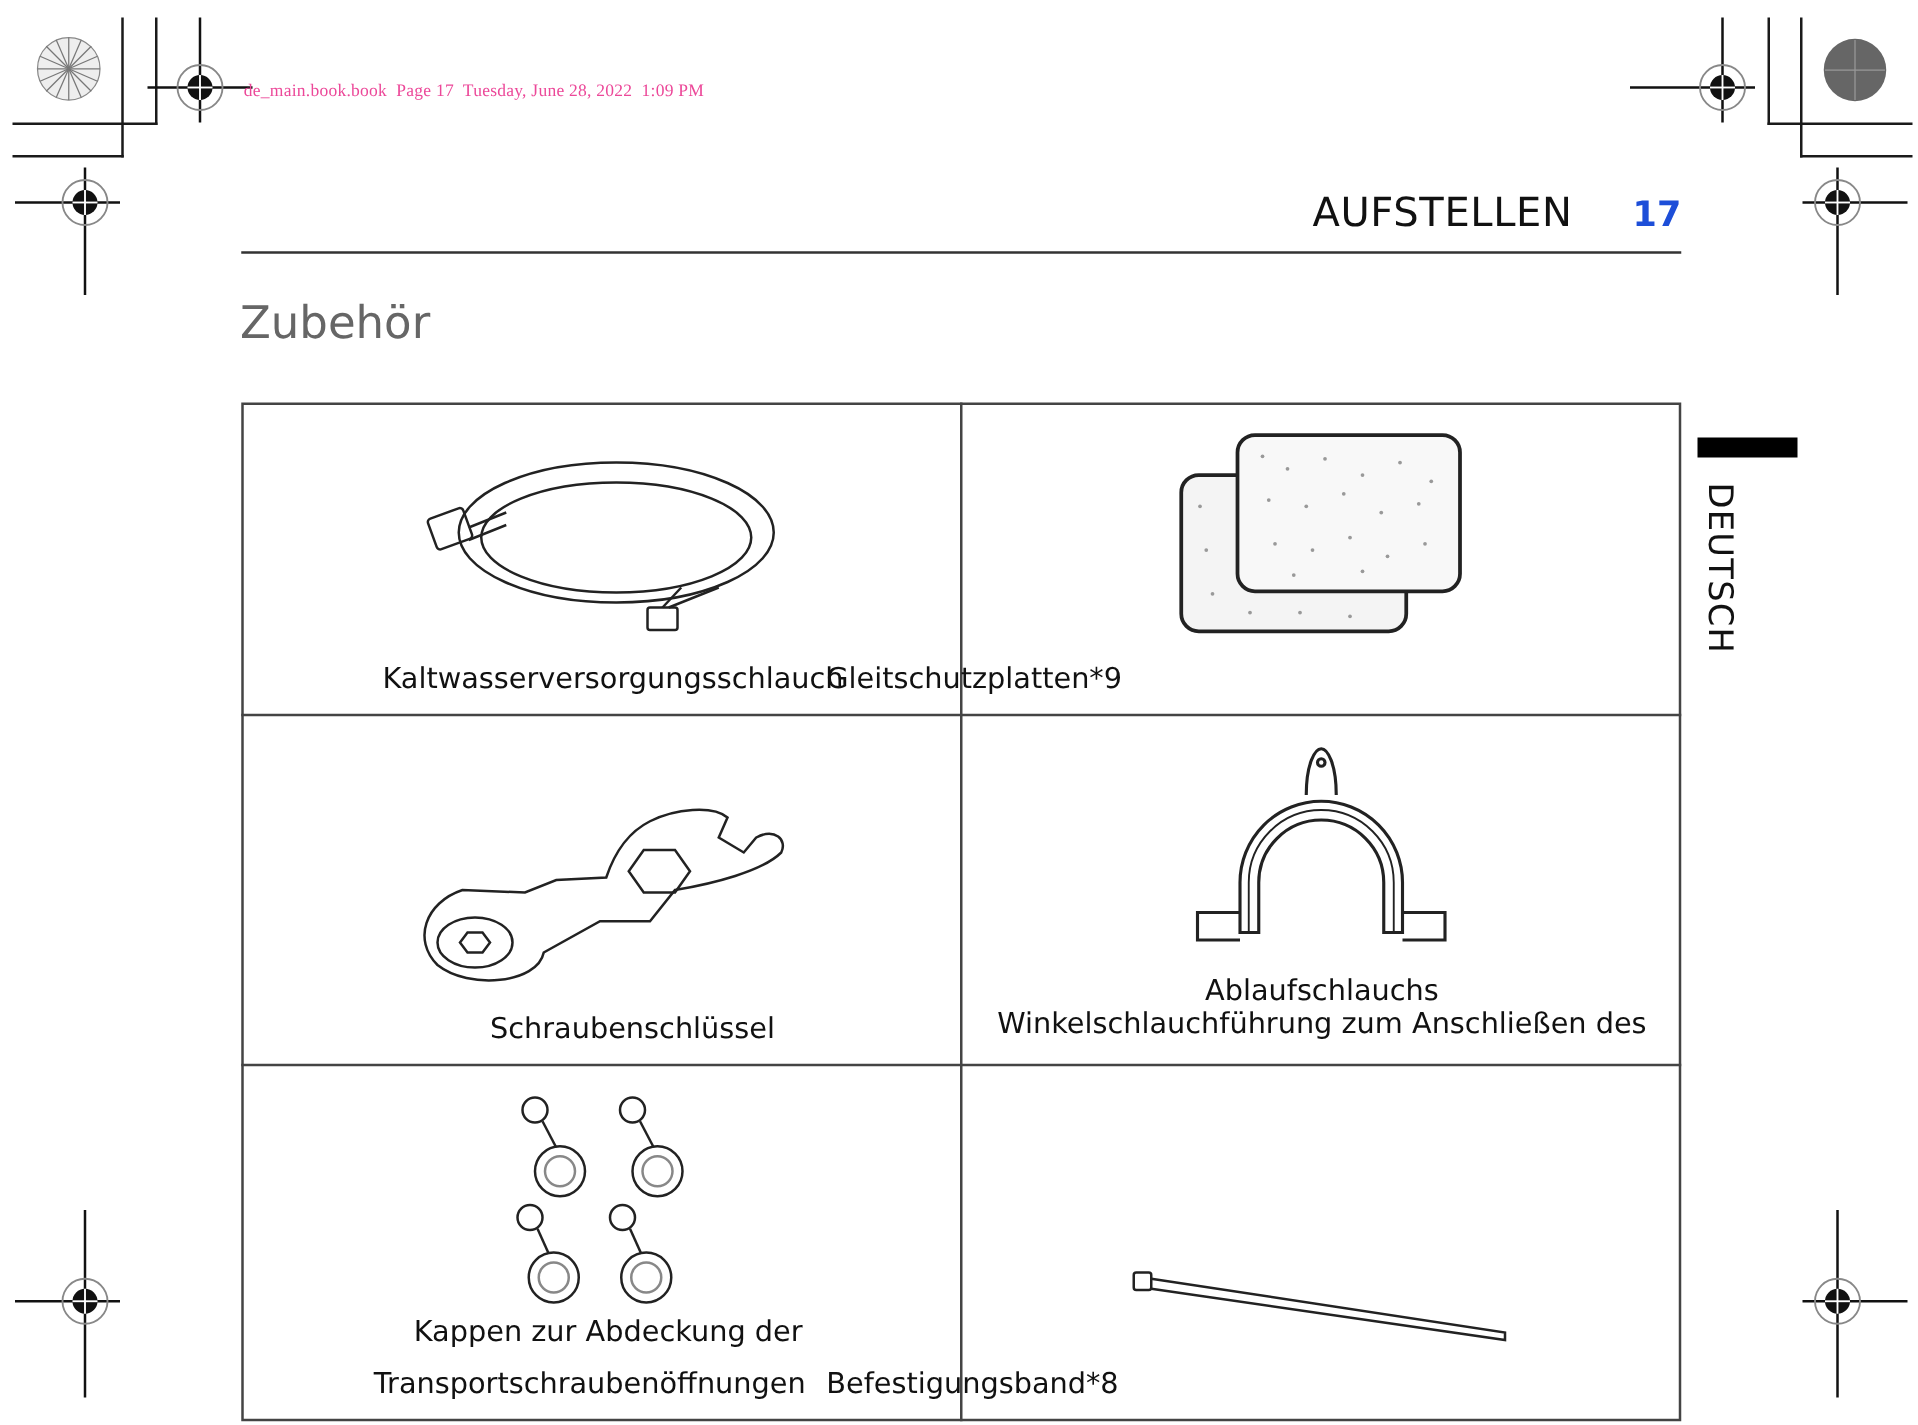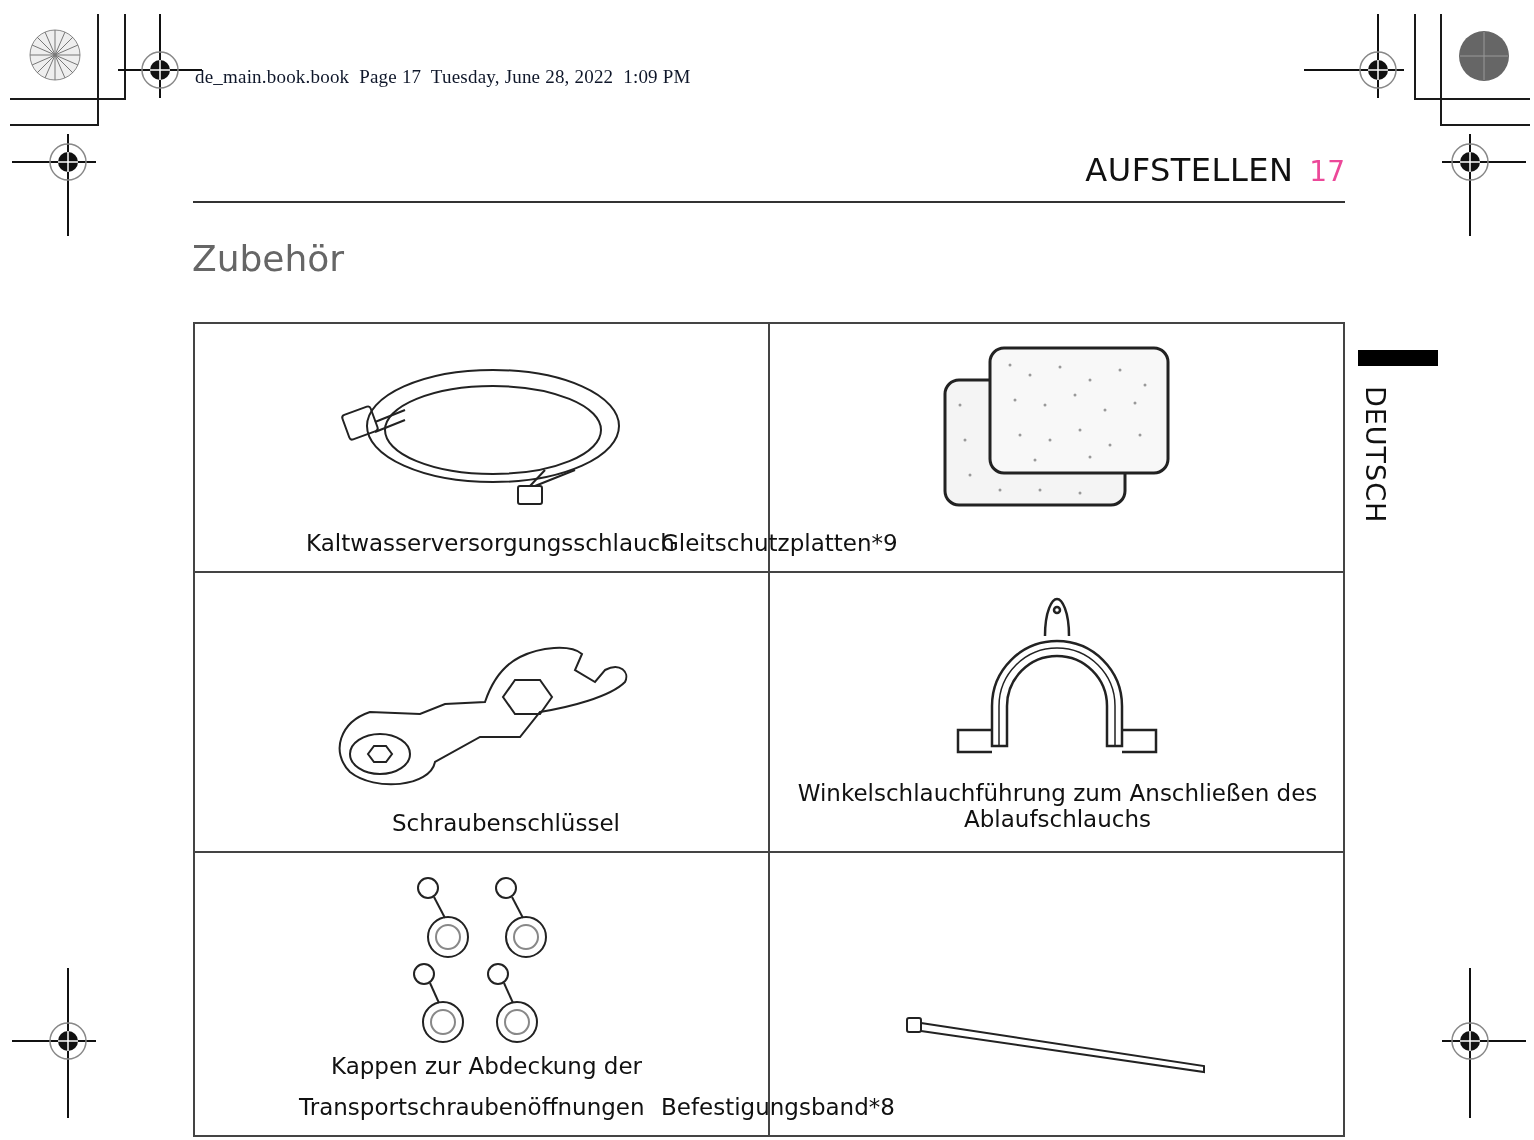--- a/index.html
+++ b/index.html
@@ -1,23 +1,23 @@
 <!DOCTYPE html>
 <html><head>
 <meta charset="utf-8">
 <style>
   html, body { margin:0; padding:0; background:#ffffff; }
   body { width:1534px; height:1140px; position:relative; overflow:hidden;
          font-family:"DejaVu Sans", "Liberation Sans", sans-serif; color:#1a1a1a; }
   .line { position:absolute; background:#1a1a1a; }
   .print-info { position:absolute; left:195px; top:66px; font-family:"Liberation Serif","DejaVu Serif",serif;
-                font-size:19px; color:#0f172a; white-space:pre; letter-spacing:0.2px; }
-  .section-head { position:absolute; right:189px; top:151px; display:flex; align-items:baseline; gap:16px; }
+                font-size:14px; color:#ec4899; white-space:pre; letter-spacing:0.2px; }
+  .section-head { position:absolute; right:189px; top:151px; display:flex; align-items:baseline; gap:48px; }
   .section-title { font-size:32px; letter-spacing:0.5px; color:#111; font-family:"DejaVu Sans",sans-serif; }
-  .page-num { font-size:28px; font-weight:normal; color:#ec4899; }
+  .page-num { font-size:28px; font-weight:bold; color:#1d4ed8; }
   .rule { position:absolute; left:193px; top:201px; width:1152px; height:2px; background:#333; }
   .page-heading { position:absolute; left:192px; top:238px; font-size:36px; font-weight:normal; color:#666;
                   font-family:"DejaVu Sans",sans-serif; }
   .lang-bar { position:absolute; left:1358px; top:350px; width:80px; height:16px; background:#000; }
   .lang-label { position:absolute; left:1360px; top:386px; writing-mode:vertical-rl; font-size:27px;
                 letter-spacing:1px; color:#111; }
   .acc-table { position:absolute; left:193px; top:322px; width:1152px; height:815px;
                border:2px solid #444; box-sizing:border-box; }
   .vdiv { position:absolute; left:768px; top:322px; width:2px; height:815px; background:#444; }
   .hdiv { position:absolute; left:193px; width:1152px; height:2px; background:#444; }
@@ -197,22 +197,22 @@
     <g fill="none" stroke="#222" stroke-width="2.5">
       <path d="M40 150 L40 110 A65 65 0 0 1 170 110 L170 150 L155 150 L155 110 A50 50 0 0 0 55 110 L55 150 Z"></path>
       <path d="M47 150 L47 110 A58 58 0 0 1 163 110 L163 150" stroke-width="1.5"></path>
       <path d="M40 134 L6 134 L6 156 L40 156"></path>
       <path d="M170 134 L204 134 L204 156 L170 156"></path>
       <path d="M93 40 C93 15 100 3 105 3 C110 3 117 15 117 40"></path>
       <circle cx="105" cy="14" r="3"></circle>
     </g>
   </svg>
   <div class="cap cap-center" style="left:770px;top:780px;width:575px">
+    <div>Ablaufschlauchs</div>
     <div>Winkelschlauchführung zum Anschließen des</div>
-    <div>Ablaufschlauchs</div>
   </div>
 </div>
 
 <div>
   <svg style="left:410px;top:875px" width="145" height="170">
     <g fill="none" stroke="#222" stroke-width="2">
       <g>
           <circle cx="18" cy="13" r="10"></circle>
           <line x1="24" y1="22" x2="35" y2="43"></line>
           <circle cx="38" cy="62" r="20"></circle>

